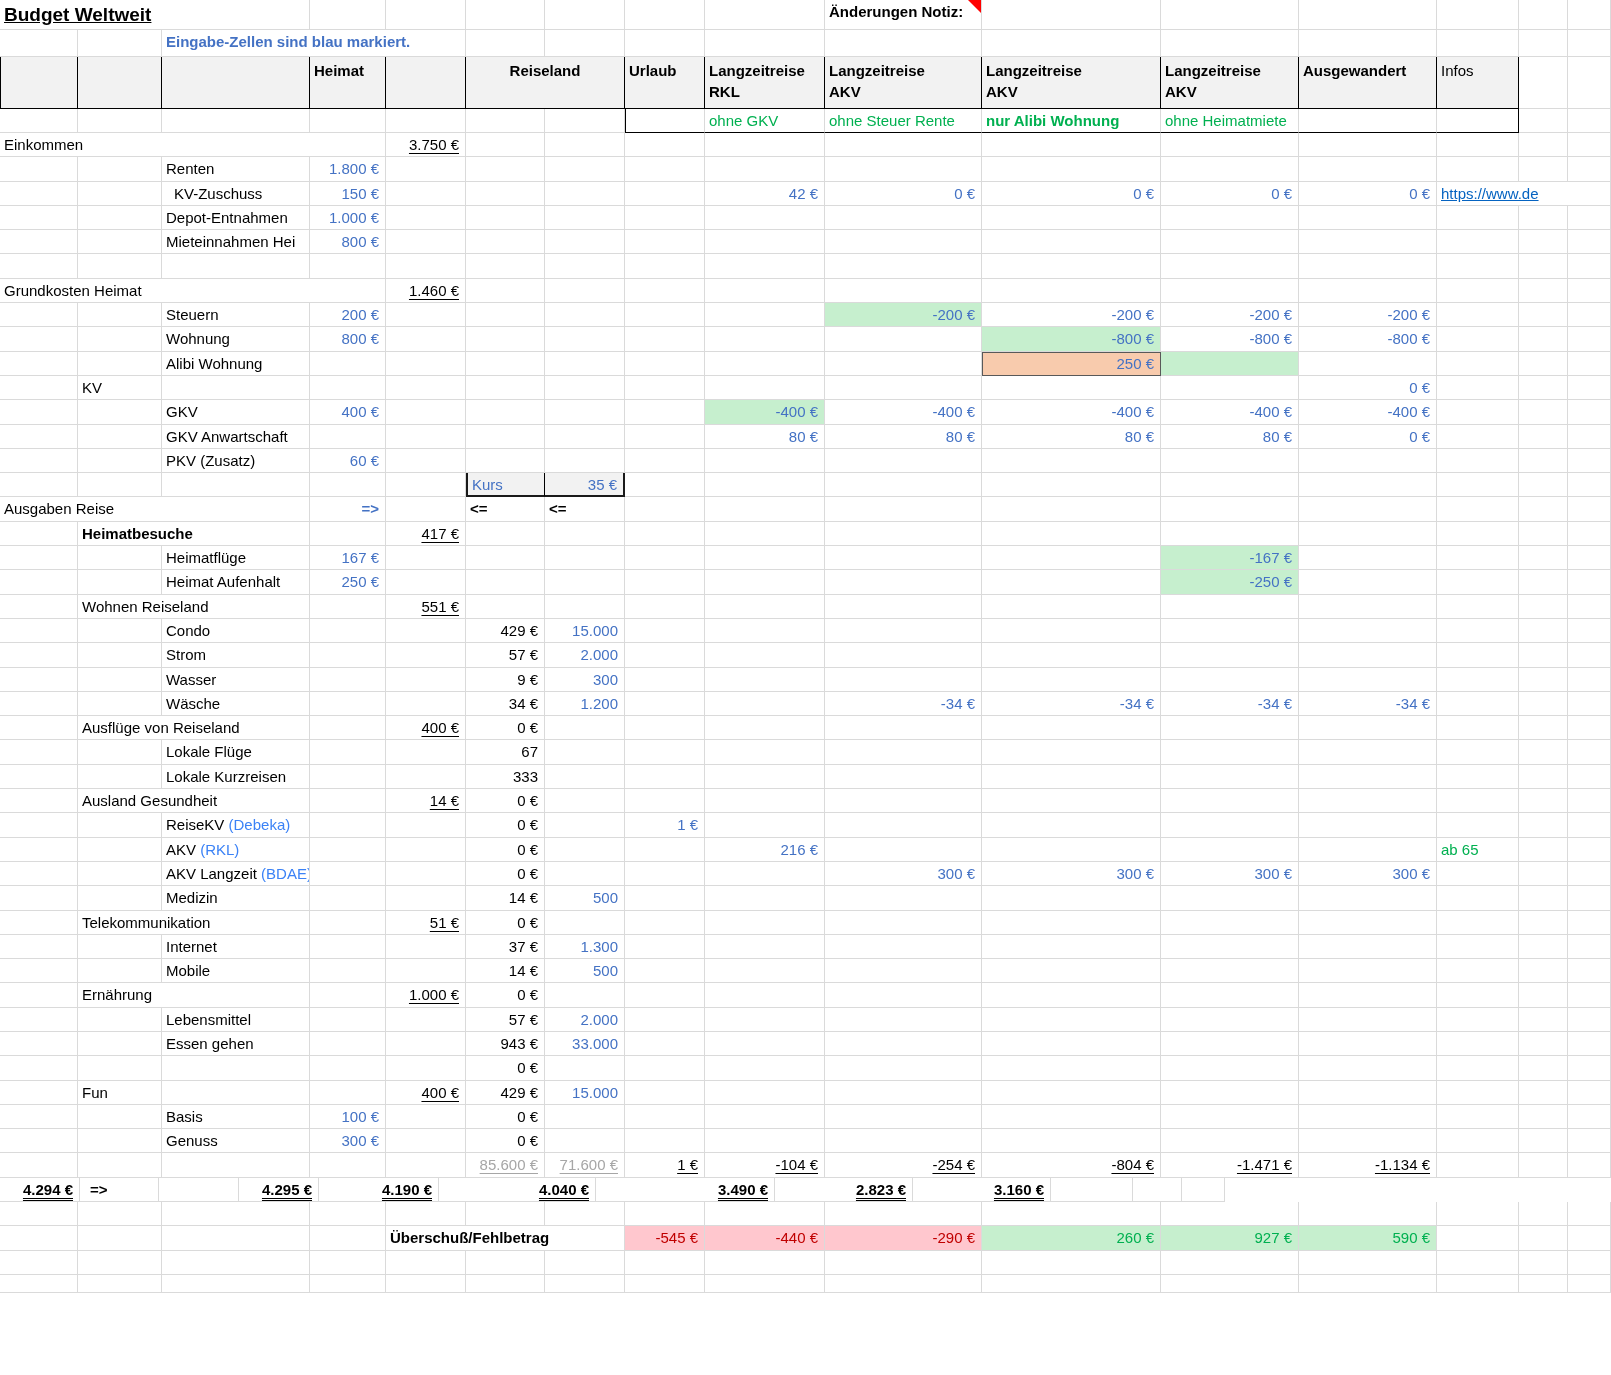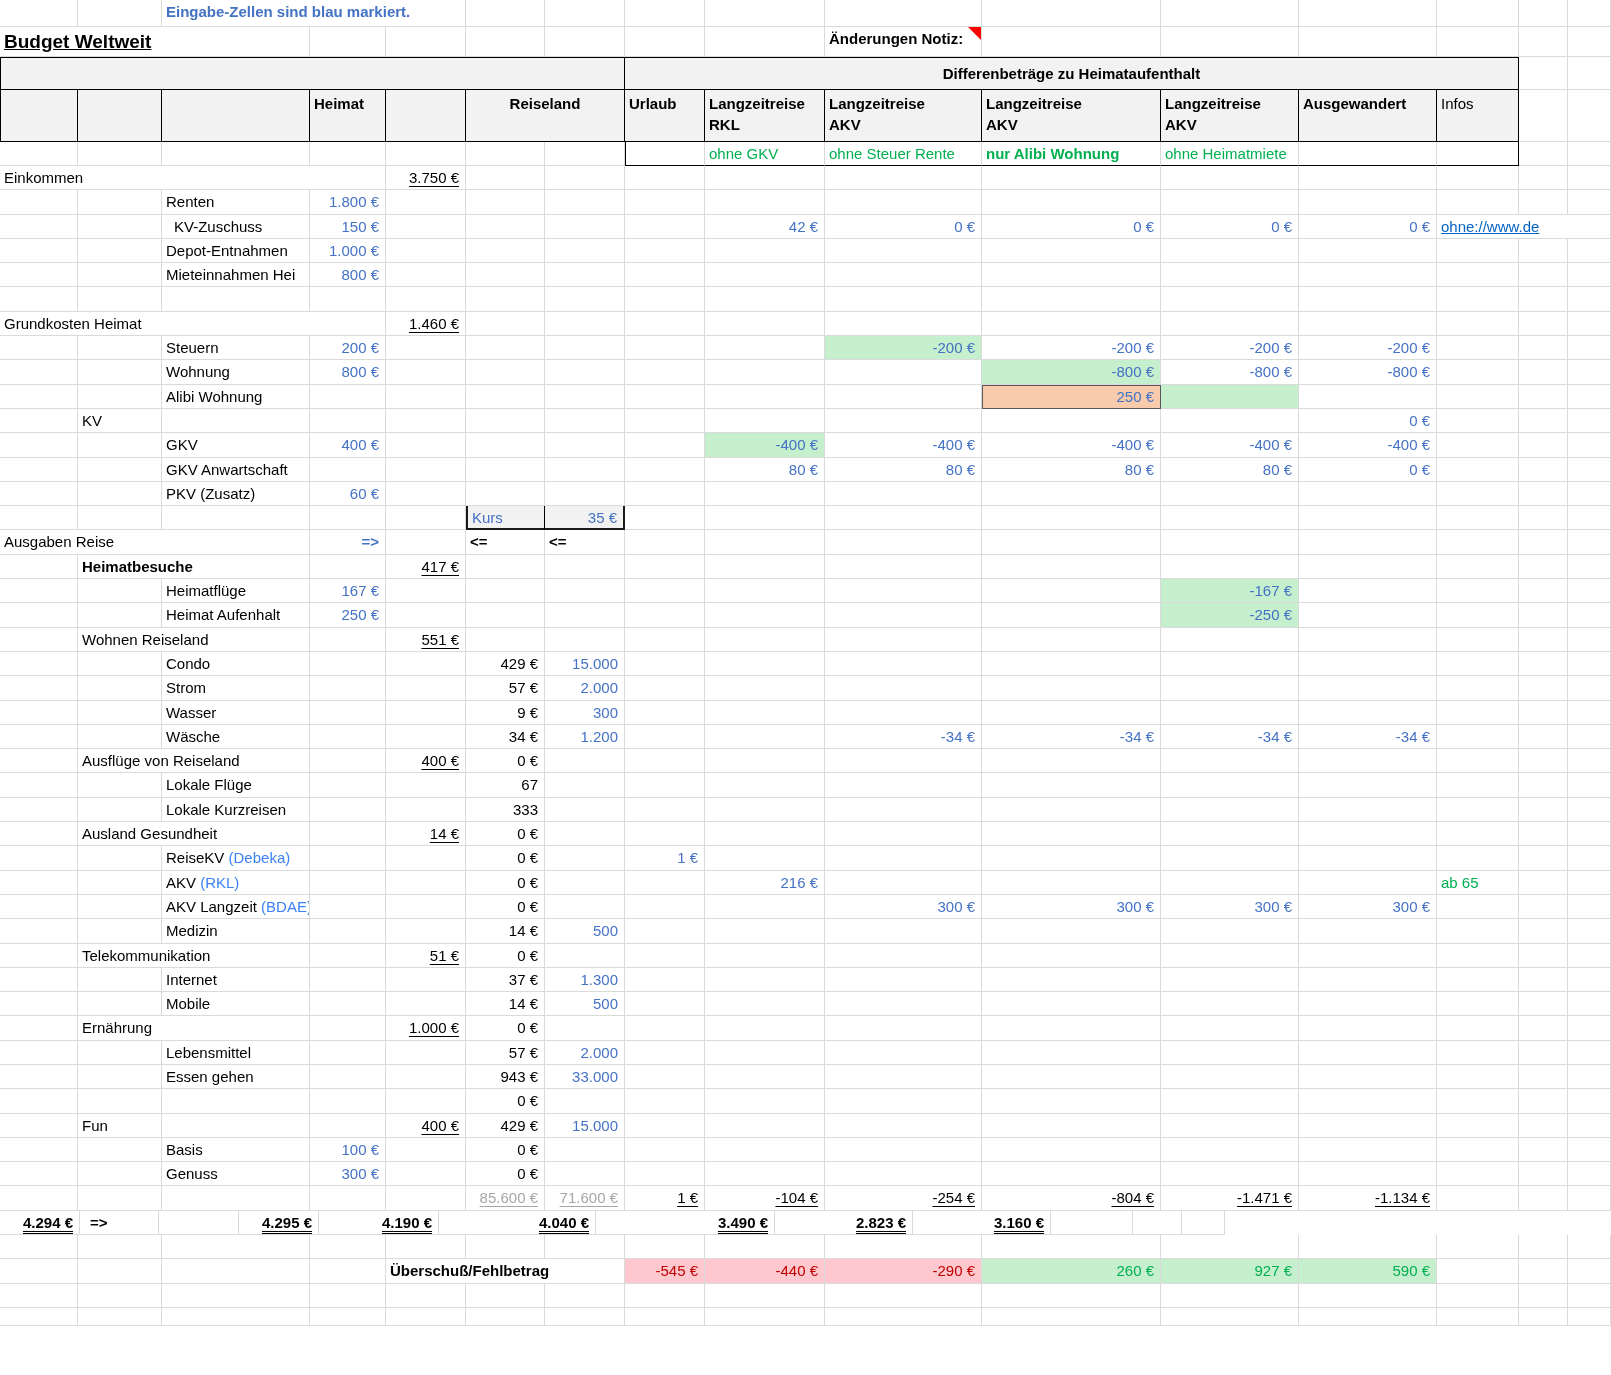--- a/index.html
+++ b/index.html
@@ -37,55 +37,49 @@
   .link { color:#0563C1; text-decoration:underline; }
   .arr { padding-left:10px; font-weight:700; }
   .gsuf { color:#3b82f6; }
   .flag { position:absolute; top:0; right:0; width:0; height:0;
           border-top:13px solid #FF0000; border-left:13px solid transparent; }
 </style>
 </head>
 <body>
 
 <div id="sheet">
-    <div class="row" style="height: 27px;">
-      <div class="cell" style="width: 78px;"></div>
-      <div class="cell" style="width: 84px;"></div>
-      <div class="cell note" style="width: 304px;"><span>Eingabe-Zellen sind blau markiert.</span></div>
-      <div class="cell" style="width: 79px;"></div>
-      <div class="cell" style="width: 80px;"></div>
-      <div class="cell" style="width: 80px;"></div>
-      <div class="cell" style="width: 120px;"></div>
-      <div class="cell" style="width: 157px;"></div>
-      <div class="cell" style="width: 179px;"></div>
-      <div class="cell" style="width: 138px;"></div>
-      <div class="cell" style="width: 138px;"></div>
-      <div class="cell" style="width: 82px;"></div>
-      <div class="cell" style="width: 49px;"></div>
-      <div class="cell" style="width: 43px;"></div>
-    </div>
     <div class="row" style="height: 30px;">
       <div class="cell title" style="width: 310px;"><span>Budget Weltweit</span></div>
       <div class="cell" style="width: 76px;"></div>
       <div class="cell" style="width: 80px;"></div>
       <div class="cell" style="width: 79px;"></div>
       <div class="cell" style="width: 80px;"></div>
       <div class="cell" style="width: 80px;"></div>
       <div class="cell" style="width: 120px;"></div>
       <div class="cell b" style="width: 157px;"><span>Änderungen Notiz:</span><div class="flag"></div></div>
       <div class="cell" style="width: 179px;"></div>
       <div class="cell" style="width: 138px;"></div>
       <div class="cell" style="width: 138px;"></div>
       <div class="cell" style="width: 82px;"></div>
       <div class="cell" style="width: 49px;"></div>
       <div class="cell" style="width: 43px;"></div>
     </div>
-    <div class="row" style="height: 33px;">
-      <div class="cell band bL bR" style="width: 625px;"></div>
-      <div class="cell band ctr b bR" style="width: 894px;"><span>Differenbeträge zu Heimataufenthalt</span></div>
+    <div class="row" style="height: 27px;">
+      <div class="cell" style="width: 78px;"></div>
+      <div class="cell" style="width: 84px;"></div>
+      <div class="cell note" style="width: 304px;"><span>Eingabe-Zellen sind blau markiert.</span></div>
+      <div class="cell" style="width: 79px;"></div>
+      <div class="cell" style="width: 80px;"></div>
+      <div class="cell" style="width: 80px;"></div>
+      <div class="cell" style="width: 120px;"></div>
+      <div class="cell" style="width: 157px;"></div>
+      <div class="cell" style="width: 179px;"></div>
+      <div class="cell" style="width: 138px;"></div>
+      <div class="cell" style="width: 138px;"></div>
+      <div class="cell" style="width: 82px;"></div>
       <div class="cell" style="width: 49px;"></div>
       <div class="cell" style="width: 43px;"></div>
     </div>
     <div class="row" style="height: 52px;">
       <div class="cell hdr bL" style="width: 78px;"></div>
       <div class="cell hdr" style="width: 84px;"></div>
       <div class="cell hdr" style="width: 148px;"></div>
       <div class="cell hdr" style="width: 76px;"><span>Heimat</span></div>
       <div class="cell hdr" style="width: 80px;"></div>
       <div class="cell hdr ctr" style="width: 159px;"><span>Reiseland</span></div>
@@ -161,21 +155,21 @@
       <div class="cell num blue" style="width: 76px;"><span>150 €</span></div>
       <div class="cell" style="width: 80px;"></div>
       <div class="cell" style="width: 79px;"></div>
       <div class="cell" style="width: 80px;"></div>
       <div class="cell" style="width: 80px;"></div>
       <div class="cell num blue" style="width: 120px;"><span>42 €</span></div>
       <div class="cell num blue" style="width: 157px;"><span>0 €</span></div>
       <div class="cell num blue" style="width: 179px;"><span>0 €</span></div>
       <div class="cell num blue" style="width: 138px;"><span>0 €</span></div>
       <div class="cell num blue" style="width: 138px;"><span>0 €</span></div>
-      <div class="cell link" style="width: 174px;"><span>ohne://www.de</span></div>
+      <div class="cell link" style="width: 174px;"><span>https://www.de</span></div>
     </div>
     <div class="row" style="height: 24.3px;">
       <div class="cell" style="width: 78px;"></div>
       <div class="cell" style="width: 84px;"></div>
       <div class="cell" style="width: 148px;"><span>Depot-Entnahmen</span></div>
       <div class="cell num blue" style="width: 76px;"><span>1.000 €</span></div>
       <div class="cell" style="width: 80px;"></div>
       <div class="cell" style="width: 79px;"></div>
       <div class="cell" style="width: 80px;"></div>
       <div class="cell" style="width: 80px;"></div>

